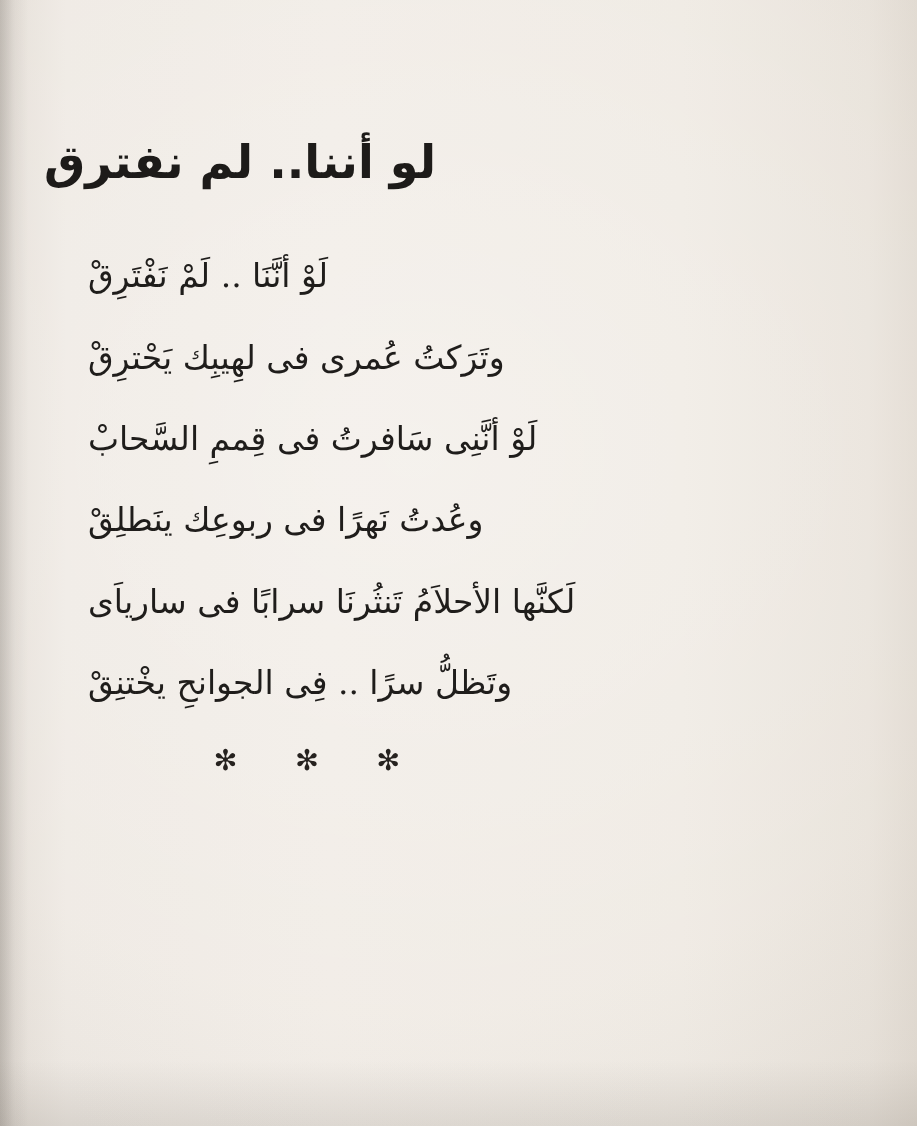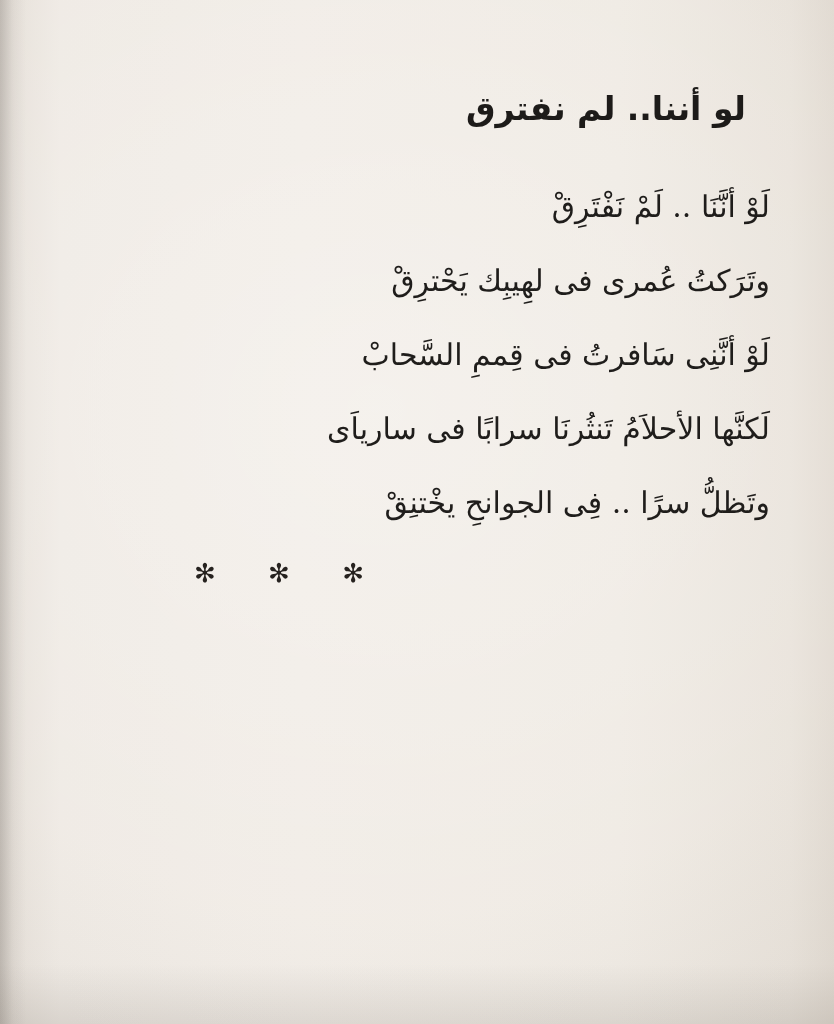--- a/index.html
+++ b/index.html
@@ -71,42 +71,42 @@
   .content {
     position: relative;
     z-index: 2;
     padding: 0 64px 0 40px;
     box-sizing: border-box;
     height: 100%;
   }
 
   .poem-title {
     margin: 0;
-    padding-top: 84px;
+    padding-top: 116px;
     padding-right: 24px;
-    text-align: right;
+    text-align: left;
     font-family: "DejaVu Sans", "Liberation Sans", sans-serif;
     font-weight: 700;
-    font-size: 33px;
+    font-size: 42px;
     line-height: 1.5;
     color: #1d1b19;
     letter-spacing: 0;
     direction: rtl;
   }
 
   .verses {
     margin: 0;
     padding: 0;
     list-style: none;
     margin-top: 58px;
     direction: rtl;
   }
 
   .verse {
-    text-align: right;
+    text-align: left;
     font-family: "DejaVu Serif", "Liberation Serif", serif;
     font-size: 30px;
     line-height: 1.0;
     color: #1f1d1b;
     margin: 0 0 44px 0;
     padding-left: 40px;
     white-space: nowrap;
     direction: rtl;
   }
   .verse:last-child { margin-bottom: 0; }
@@ -130,20 +130,21 @@
   <div class="bottom-shadow"></div>
 
   <div class="content">
 
     <h1 class="poem-title">لو أننا.. لم نفترق</h1>
 
     <div class="verses">
       <p class="verse">لَوْ أنَّنَا .. لَمْ نَفْتَرِقْ</p>
       <p class="verse">وتَرَكتُ عُمرى فى لهِيبِك يَحْترِقْ</p>
       <p class="verse">لَوْ أنَّنِى سَافرتُ فى قِممِ السَّحابْ</p>
+      <p class="verse">وعُدتُ نَهرًا فى ربوعِك ينَطلِقْ</p>
       <p class="verse">لَكنَّها الأحلاَمُ تَنثُرنَا سرابًا فى سارياَى</p>
       <p class="verse">وتَظلُّ سرًا .. فِى الجوانحِ يخْتنِقْ</p>
     </div>
 
     <div class="ornament">✻ ✻ ✻</div>
 
   </div>
 </div>
 
 </body></html>

